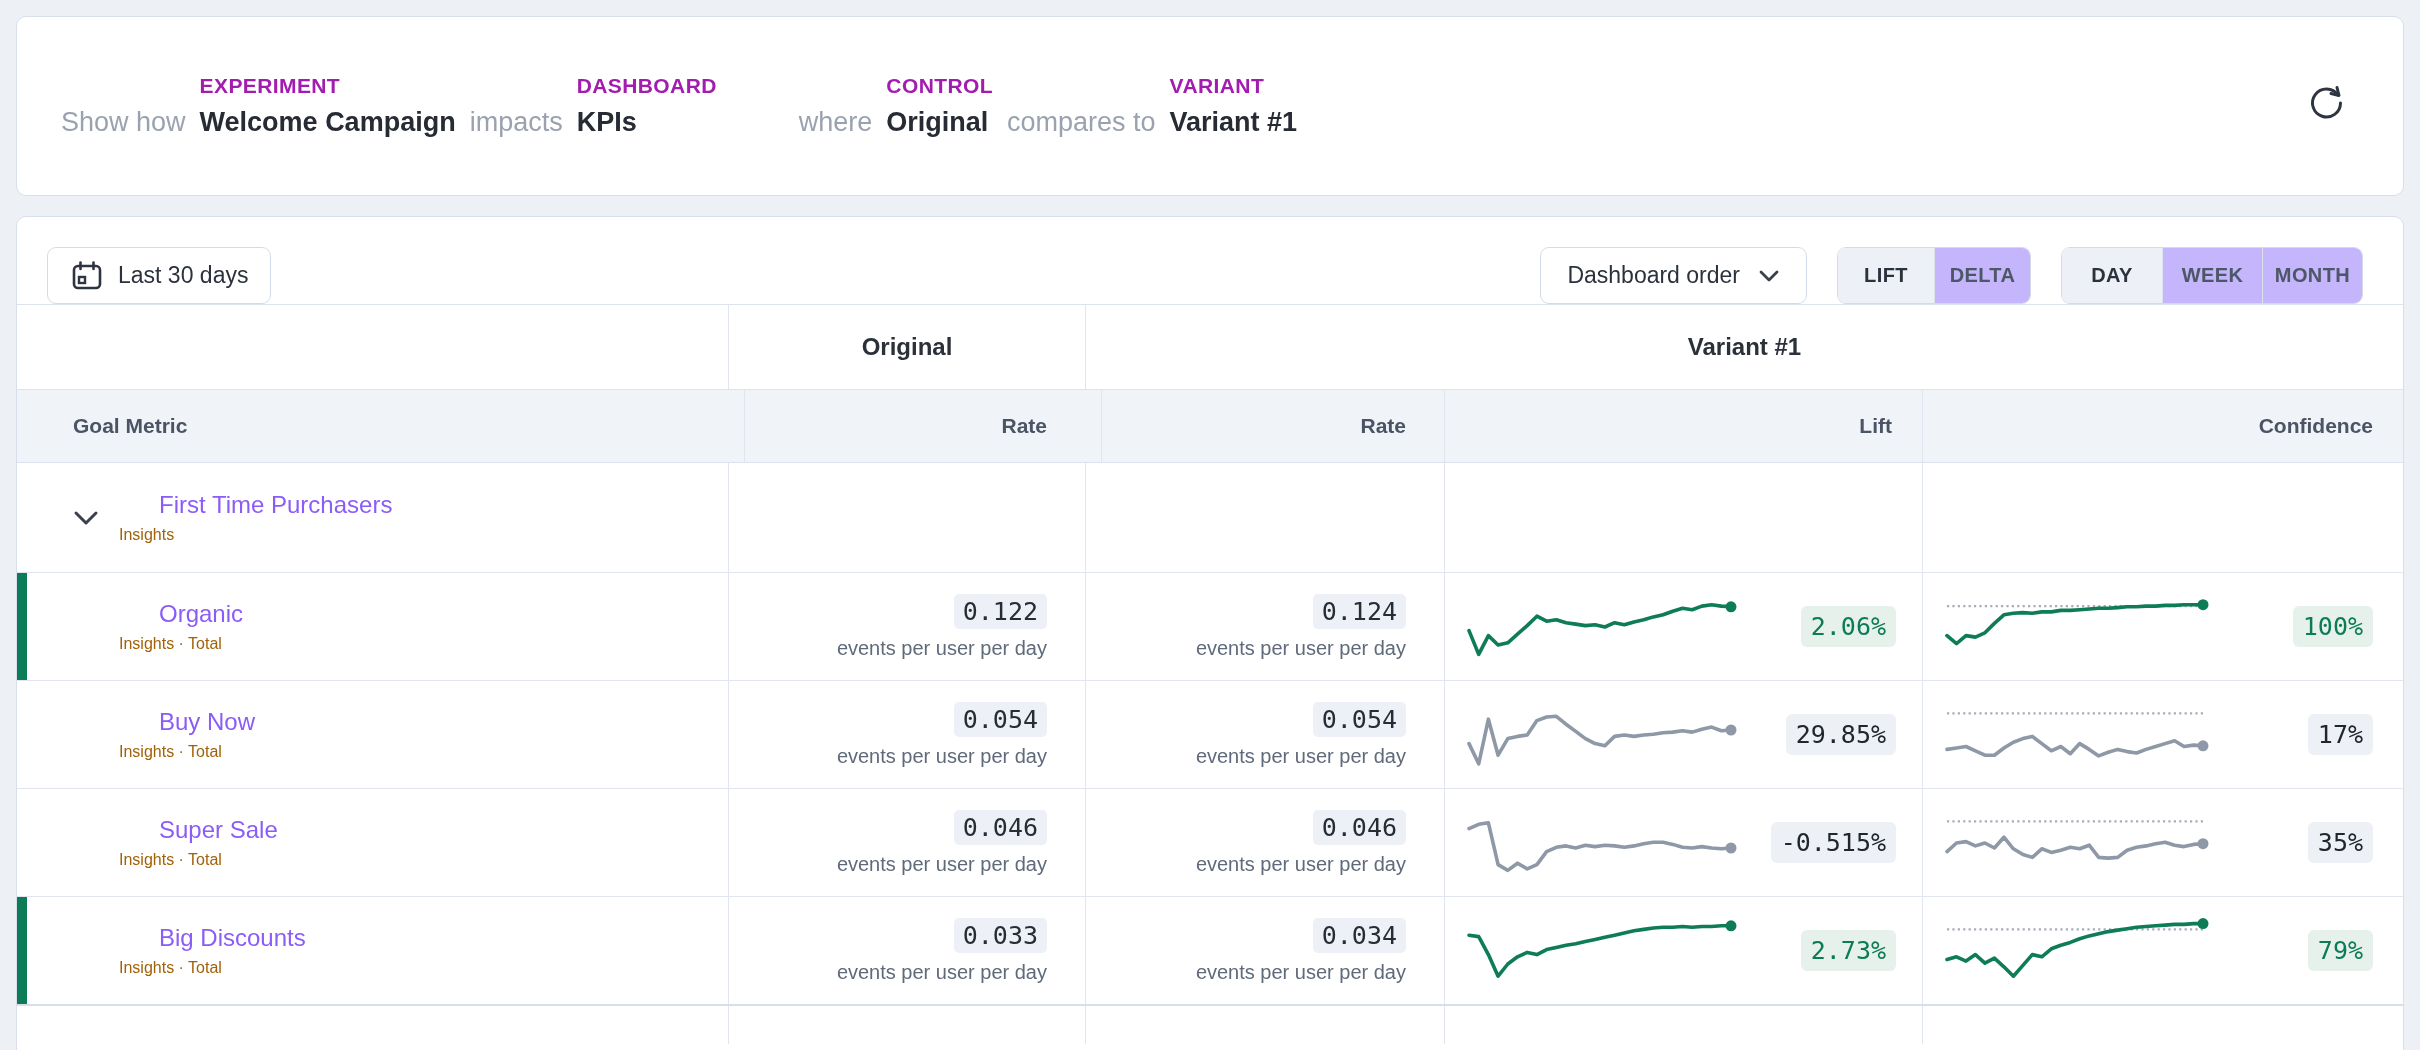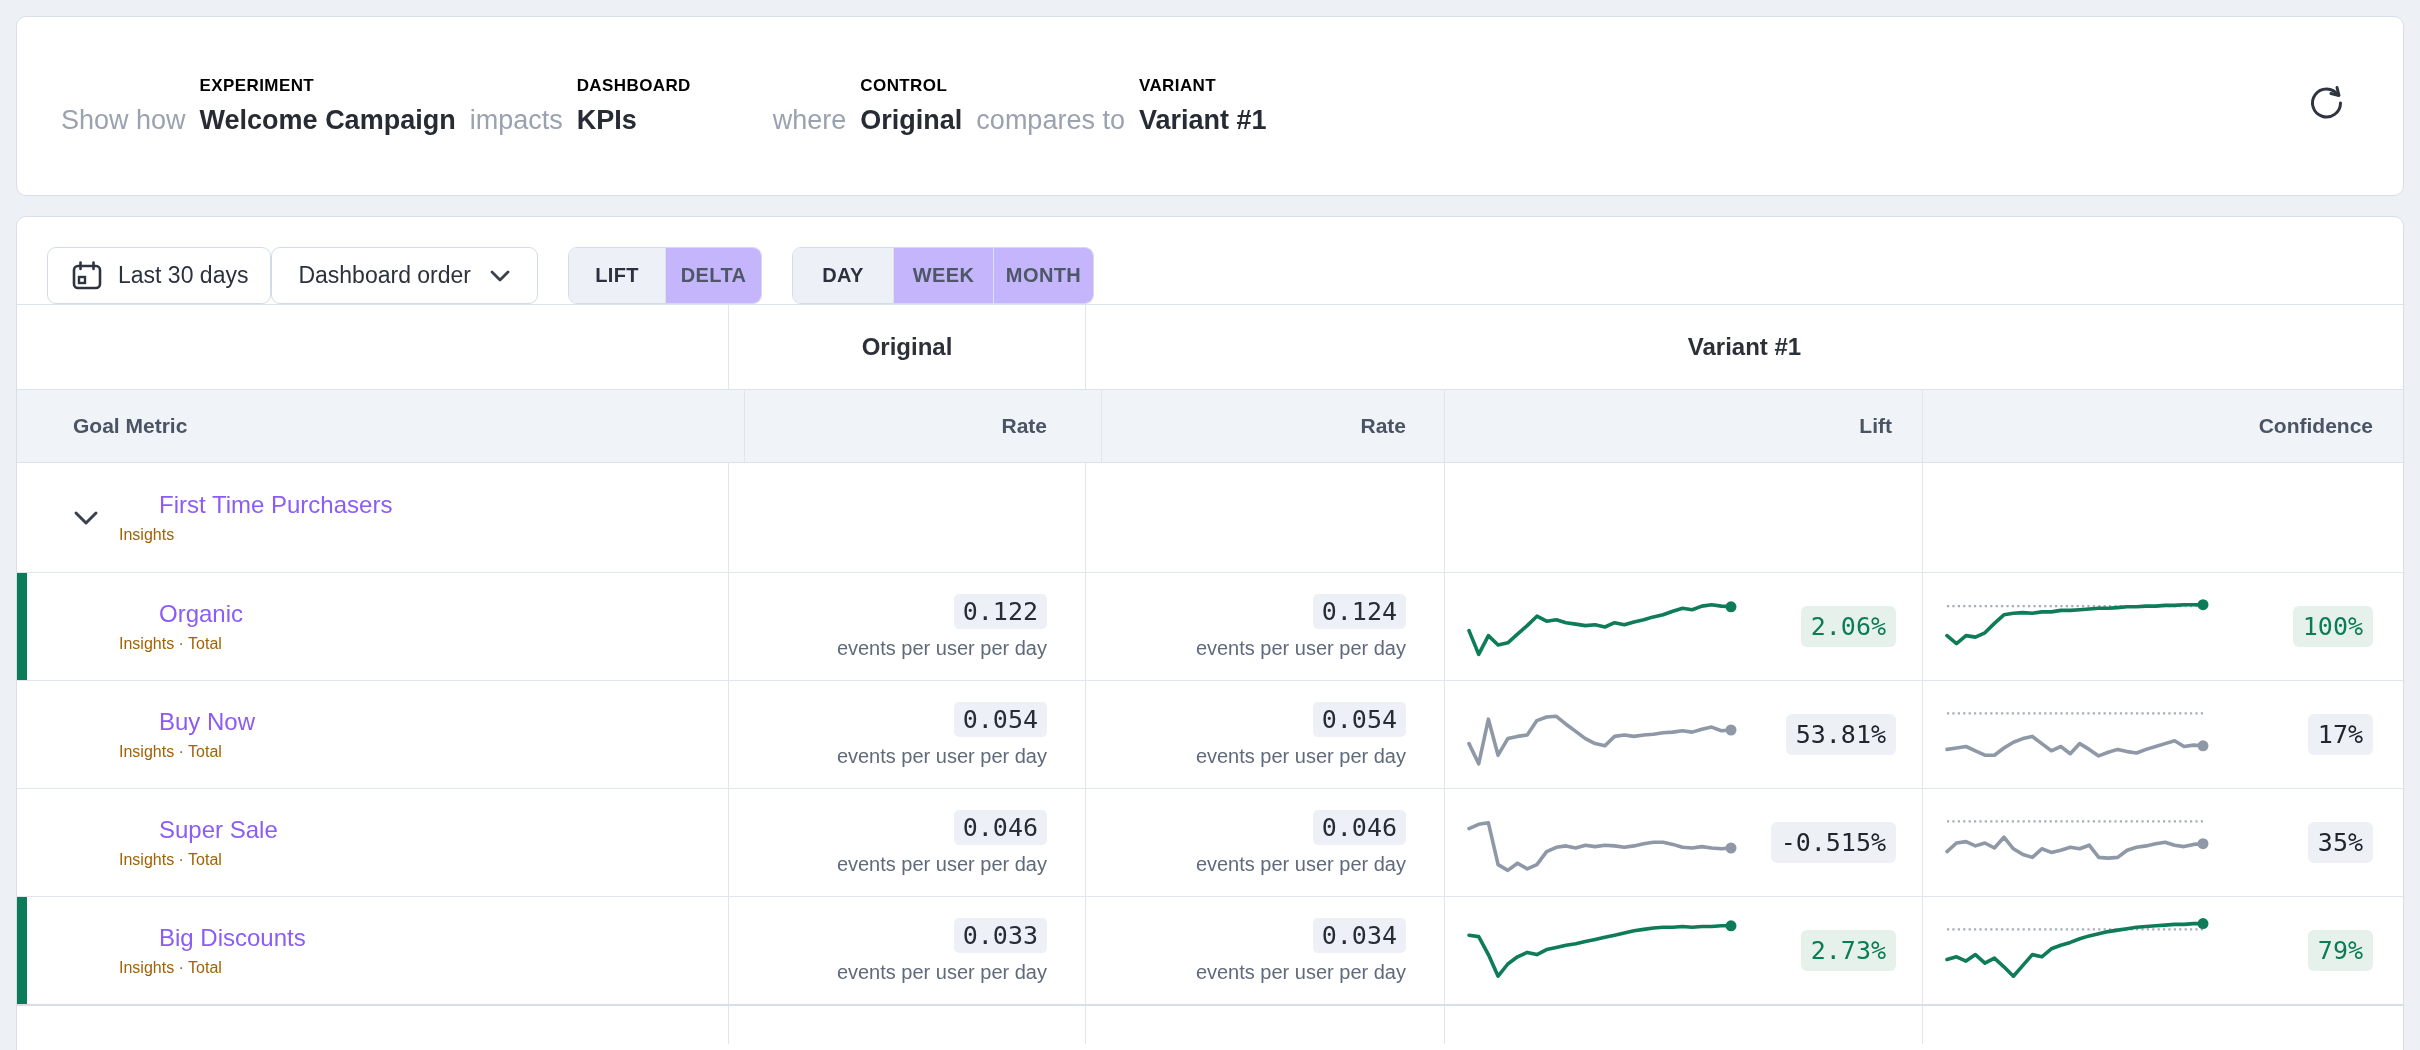--- a/index.html
+++ b/index.html
@@ -18,35 +18,35 @@
   }
   
   .top-card { top:16px; height:180px; }
   .phrase {
     position:absolute; left:44px; top:0; height:100%;
     display:flex; align-items:center;
   }
   .phrase-inner { display:flex; align-items:flex-end; gap:14px; }
   .seg { display:flex; flex-direction:column; align-items:flex-start; }
   .eyebrow {
-    font-size:17px; font-weight:700; color:#000000;
+    font-size:21px; font-weight:700; color:#a21caf;
     letter-spacing:0.4px; margin-bottom:9px;
   }
   .phrase-word { font-size:27px; color:#9aa2af; line-height:1.15; }
   .phrase-strong { font-size:27px; font-weight:700; color:#262b34; line-height:1.15; }
   .seg-dashboard { margin-right:68px; }
   .refresh-btn {
     position:absolute; right:50px; top:60px; width:52px; height:52px;
     display:flex; align-items:center; justify-content:center;
     border:none; background:transparent; cursor:pointer; border-radius:6px;
   }
   
   .main-card { top:216px; height:880px; overflow:hidden; }
   .toolbar {
-    display:flex; align-items:center; 
+    display:flex; align-items:center; justify-content:space-between;
     padding:30px 40px 0 30px; height:87px;
   }
   .btn {
     display:flex; align-items:center; gap:14px;
     height:57px; padding:0 22px;
     background:#fff; border:1.5px solid #d4dbe8; border-radius:9px;
     font-size:23px; color:#2b323d; cursor:pointer;
     font-family:"Liberation Sans", sans-serif;
   }
   .toolbar-right { display:flex; align-items:center; gap:30px; }
@@ -275,21 +275,21 @@
       </div>
       <div class="t-cell rate-cell">
         <span class="num">0.054</span>
         <span class="unit">events per user per day</span>
       </div>
       <div class="t-cell spark-cell">
         <span class="spark"><svg width="276" height="84" viewBox="0 0 276 84">
               <polyline fill="none" stroke="#8e98a7" stroke-width="3.6" stroke-linejoin="round" stroke-linecap="round" points="3.0,50.6 12.7,70.8 22.4,26.2 32.1,62.2 41.8,45.6 51.5,43.4 61.2,42.0 70.9,27.6 80.6,24.0 90.3,23.3 100.0,31.2 109.7,38.4 119.4,45.6 129.1,50.6 138.9,52.8 148.6,43.4 158.3,42.0 168.0,43.4 177.7,42.0 187.4,41.3 197.1,39.8 206.8,39.1 216.5,37.7 226.2,39.1 235.9,36.2 245.6,34.1 255.3,37.7 265.0,37.0"></polyline>
               <circle cx="265.0" cy="37.0" r="5.5" fill="#8e98a7"></circle>
             </svg></span>
-        <span class="badge tone-neutral">53.81%</span>
+        <span class="badge tone-neutral">29.85%</span>
       </div>
       <div class="t-cell spark-cell">
         <span class="spark conf"><svg width="270" height="84" viewBox="0 0 270 84">
               <line x1="3" y1="20.4" x2="260" y2="20.4" stroke="#a6adba" stroke-width="2.2" stroke-dasharray="2.2 3.2"></line>
               <polyline fill="none" stroke="#8e98a7" stroke-width="3.6" stroke-linejoin="round" stroke-linecap="round" points="3.0,56.4 12.5,55.0 22.0,53.5 31.4,57.8 40.9,62.2 50.4,62.2 59.9,55.0 69.4,49.2 78.9,45.6 88.3,43.4 97.8,50.6 107.3,57.8 116.8,53.5 126.3,60.7 135.7,50.6 145.2,56.4 154.7,62.9 164.2,59.3 173.7,56.4 183.1,58.6 192.6,60.0 202.1,56.4 211.6,53.5 221.1,50.6 230.6,47.8 240.0,53.5 249.5,52.1 259.0,52.8"></polyline>
               <circle cx="259.0" cy="52.8" r="5.5" fill="#8e98a7"></circle>
             </svg></span>
         <span class="badge conf-badge tone-neutral">17%</span>
       </div>
     </div>

